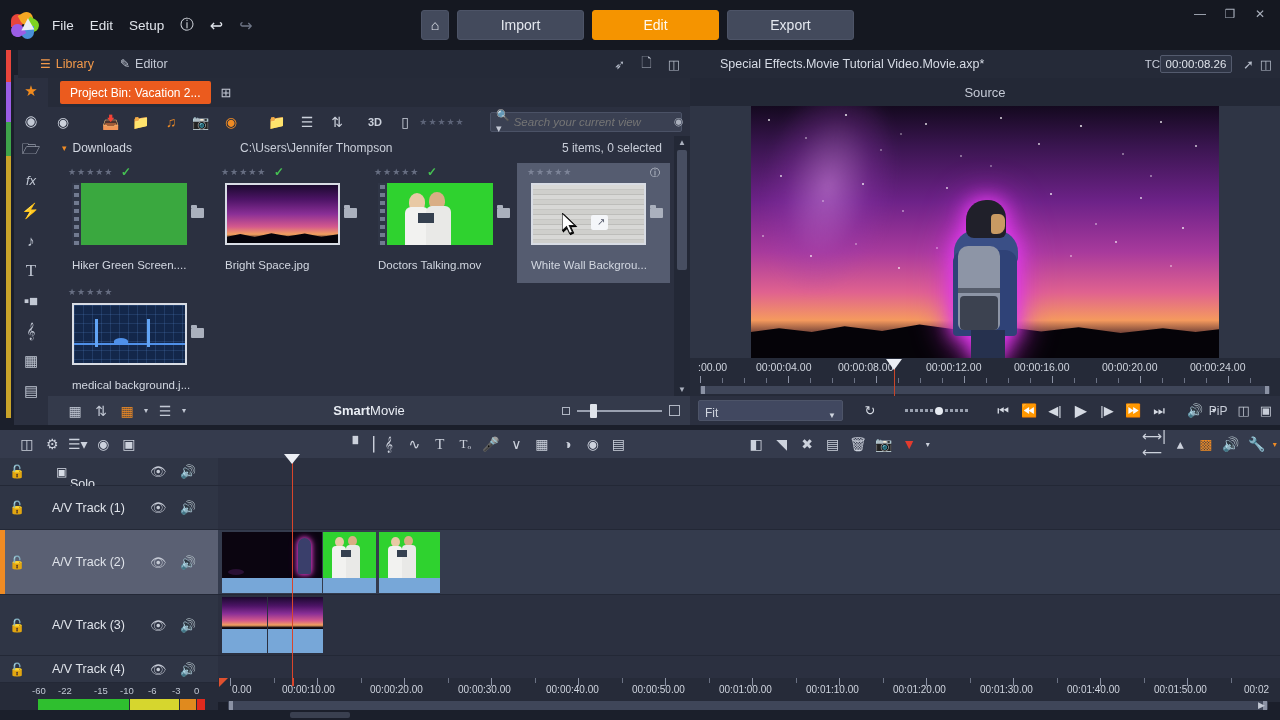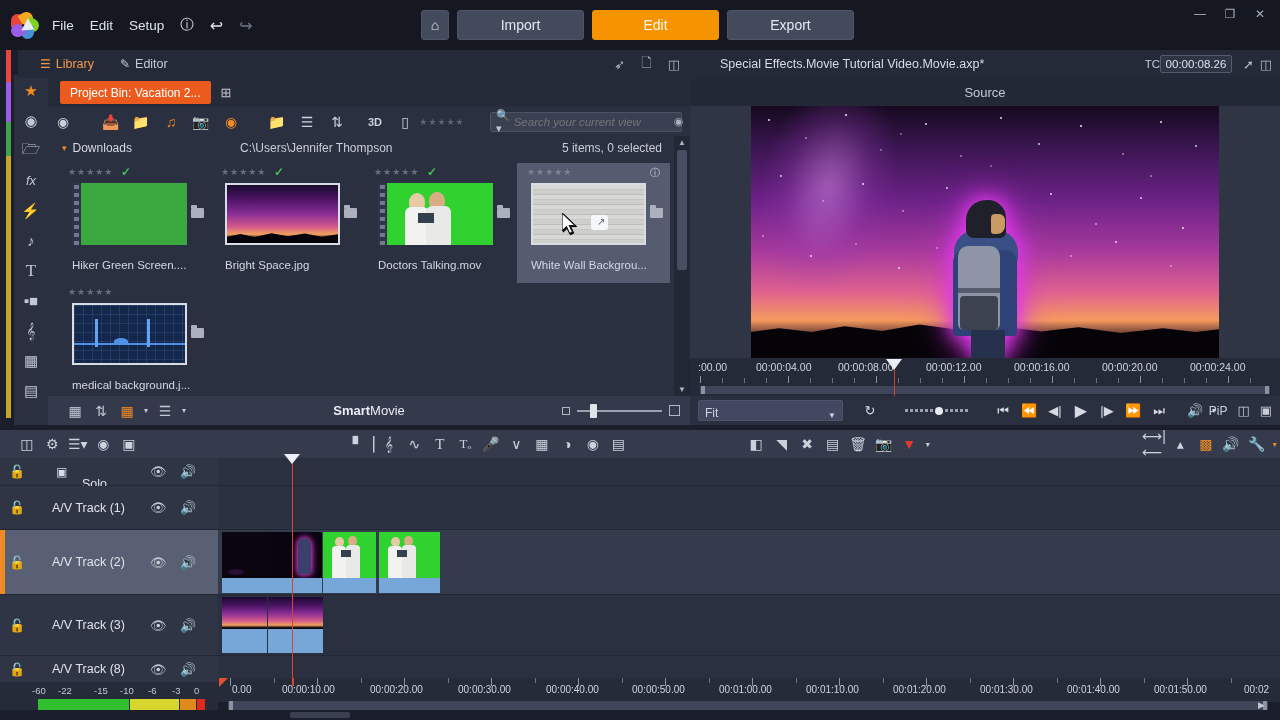--- a/index.html
+++ b/index.html
@@ -646,21 +646,21 @@
     <div class="tt">🔊</div>
     <div class="tt orange">🔧</div>
     <div class="tt orange" style="width:12px;font-size:8px;">▾</div>
   </div>
 
   <div class="tlwrap">
 
     <div class="trackhdr" style="top:0; height:28px;">
       <div class="lockic">🔓</div>
       <span style="position:absolute;left:56px;color:#d7dce6;font-size:12px;">▣</span>
-      <span class="tname2" style="position:absolute;left:82px;margin-top:24px;">Solo</span>
+      <span class="tname2" style="position:absolute;left:70px;margin-top:24px;">Solo</span>
       <span class="eyeic">👁</span>
       <span class="spkic">🔊</span>
     </div>
     <div class="trackbody" style="top:0; height:28px;"></div>
 
     <div class="trackhdr" style="top:28px; height:44px;">
       <div class="lockic">🔓</div>
       <span class="tname2" style="position:absolute;left:52px;">A/V Track (1)</span>
       <span class="eyeic">👁</span>
       <span class="spkic">🔊</span>
@@ -728,21 +728,21 @@
         <div class="aud" style="top:32px;"></div>
       </div>
       <div class="clip" style="left:50px; width:55px; height:56px;">
         <div class="vid" style="height:32px;background:linear-gradient(to bottom,#1b0a2e 0%,#4d1466 28%,#8a2f96 52%,#d4598c 74%,#f2a05f 88%,#0a0610 96%);"></div>
         <div class="aud" style="top:32px;"></div>
       </div>
     </div>
 
     <div class="trackhdr" style="top:198px; height:27px;">
       <div class="lockic">🔓</div>
-      <span class="tname2" style="position:absolute;left:52px;">A/V Track (8)</span>
+      <span class="tname2" style="position:absolute;left:52px;">A/V Track (4)</span>
       <span class="eyeic">👁</span>
       <span class="spkic">🔊</span>
     </div>
     <div class="trackbody" style="top:198px; height:27px;"></div>
   </div>
 
   <div class="tlplayhead"></div>
 
   <div class="vumeter">
     <div class="vunums">

